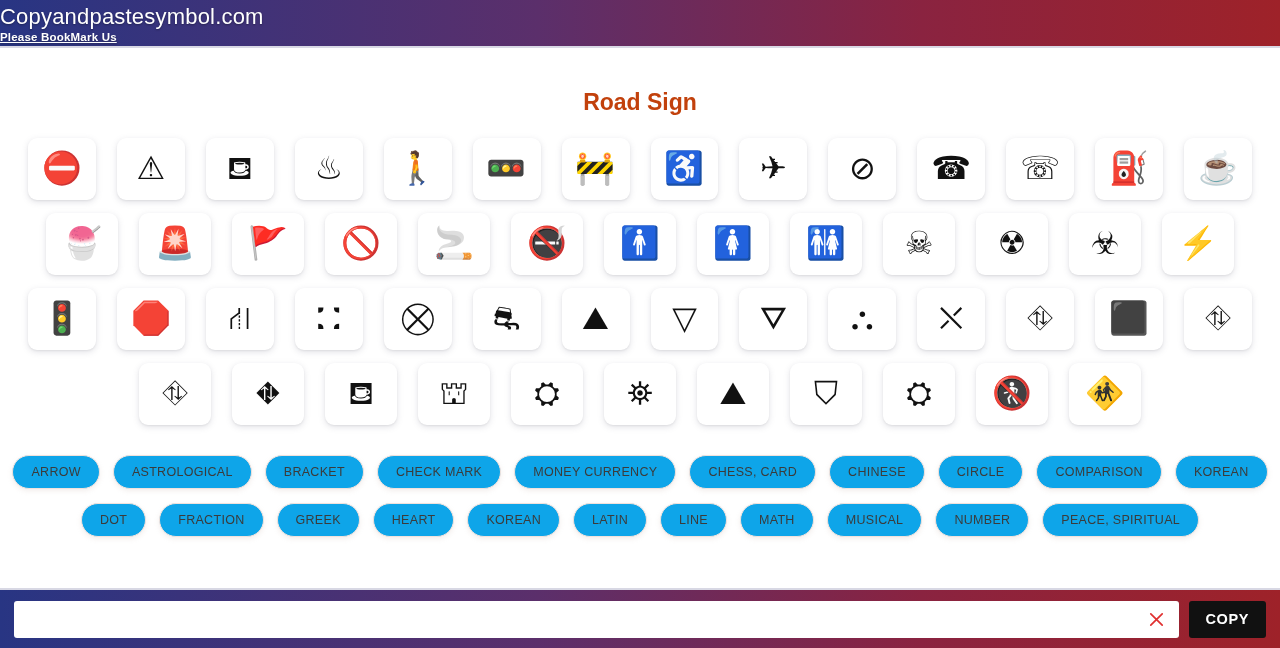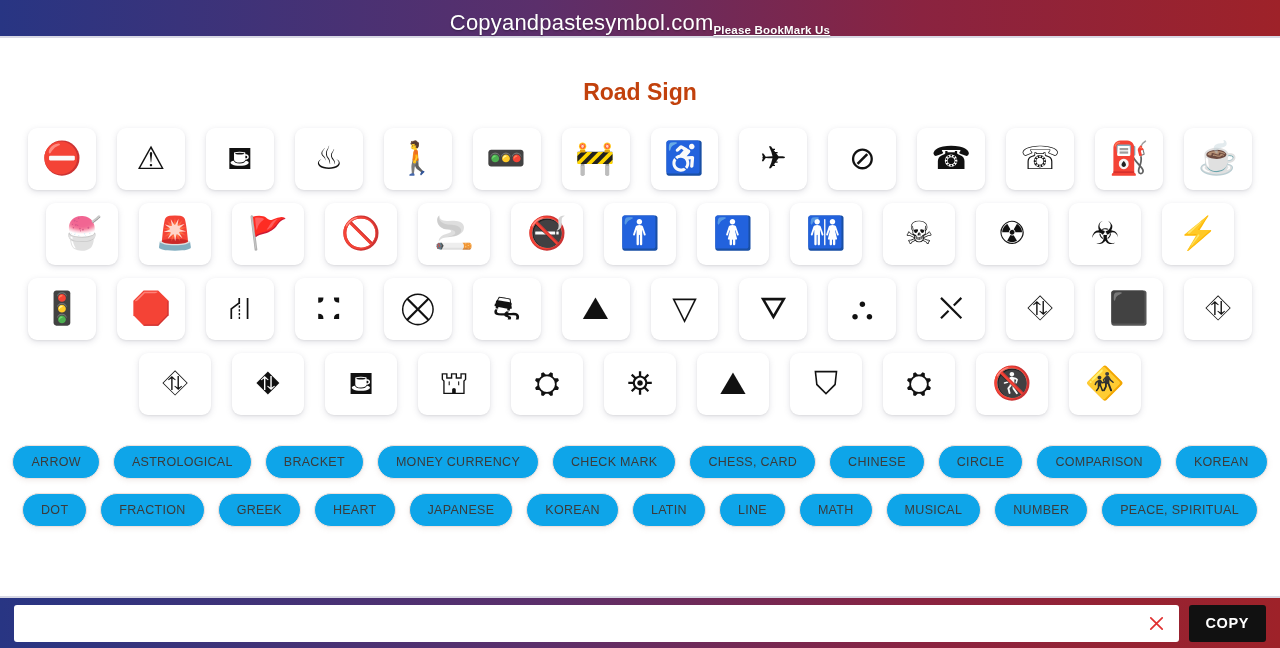--- a/index.html
+++ b/index.html
@@ -6,26 +6,26 @@
   html, body {
     width: 1280px; height: 648px;
     background: #ffffff;
     font-family: "Liberation Sans", sans-serif;
     overflow: hidden;
   }
   body { position: relative; }
 
   
   .site-header {
-    height: 38px;
+    height: 48px;
     background: linear-gradient(90deg, #283583 0%, #5b2f6b 42%, #8a2340 72%, #9e2229 100%);
     color: #fff;
     display: flex;
-    flex-direction: row;
-    align-items: flex-end;
+    flex-direction: column;
+    align-items: flex-start;
     justify-content: center;
     border-bottom: 2px solid #d8d8e4;
     position: relative;
   }
   .site-title {
     font-size: 22px;
     font-weight: 400;
     letter-spacing: .2px;
     line-height: 26px;
     text-shadow: 0 1px 2px rgba(0,0,0,.35);
@@ -97,21 +97,21 @@
     padding: 9px 18px;
     white-space: nowrap;
     cursor: pointer;
     box-shadow: 0 2px 5px rgba(190,160,150,.18);
   }
 
   
   .bottom-bar {
     position: absolute;
     left: 0; right: 0; bottom: 0;
-    height: 52px;
+    height: 60px;
     background: linear-gradient(90deg, #283583 0%, #5b2f6b 42%, #8a2340 72%, #9e2229 100%);
     display: flex;
     align-items: center;
     padding: 0 14px;
     border-top: 2px solid #d8d8e4;
   }
   .copy-input {
     flex: 1;
     height: 37px;
     border: none;
@@ -321,34 +321,33 @@
         <span>🚸</span>
       </div>
   </div>
 </div>
 
 <div class="chips">
   <div class="chip-row">
     <div class="chip">ARROW</div>
     <div class="chip">ASTROLOGICAL</div>
     <div class="chip">BRACKET</div>
+    <div class="chip">CHECK MARK</div>
     <div class="chip">MONEY CURRENCY</div>
-    <div class="chip">CHECK MARK</div>
     <div class="chip">CHESS, CARD</div>
     <div class="chip">CHINESE</div>
     <div class="chip">CIRCLE</div>
     <div class="chip">COMPARISON</div>
     <div class="chip">KOREAN</div>
   </div>
   <div class="chip-row">
     <div class="chip">DOT</div>
     <div class="chip">FRACTION</div>
     <div class="chip">GREEK</div>
     <div class="chip">HEART</div>
-    <div class="chip">JAPANESE</div>
     <div class="chip">KOREAN</div>
     <div class="chip">LATIN</div>
     <div class="chip">LINE</div>
     <div class="chip">MATH</div>
     <div class="chip">MUSICAL</div>
     <div class="chip">NUMBER</div>
     <div class="chip">PEACE, SPIRITUAL</div>
   </div>
 </div>
 

